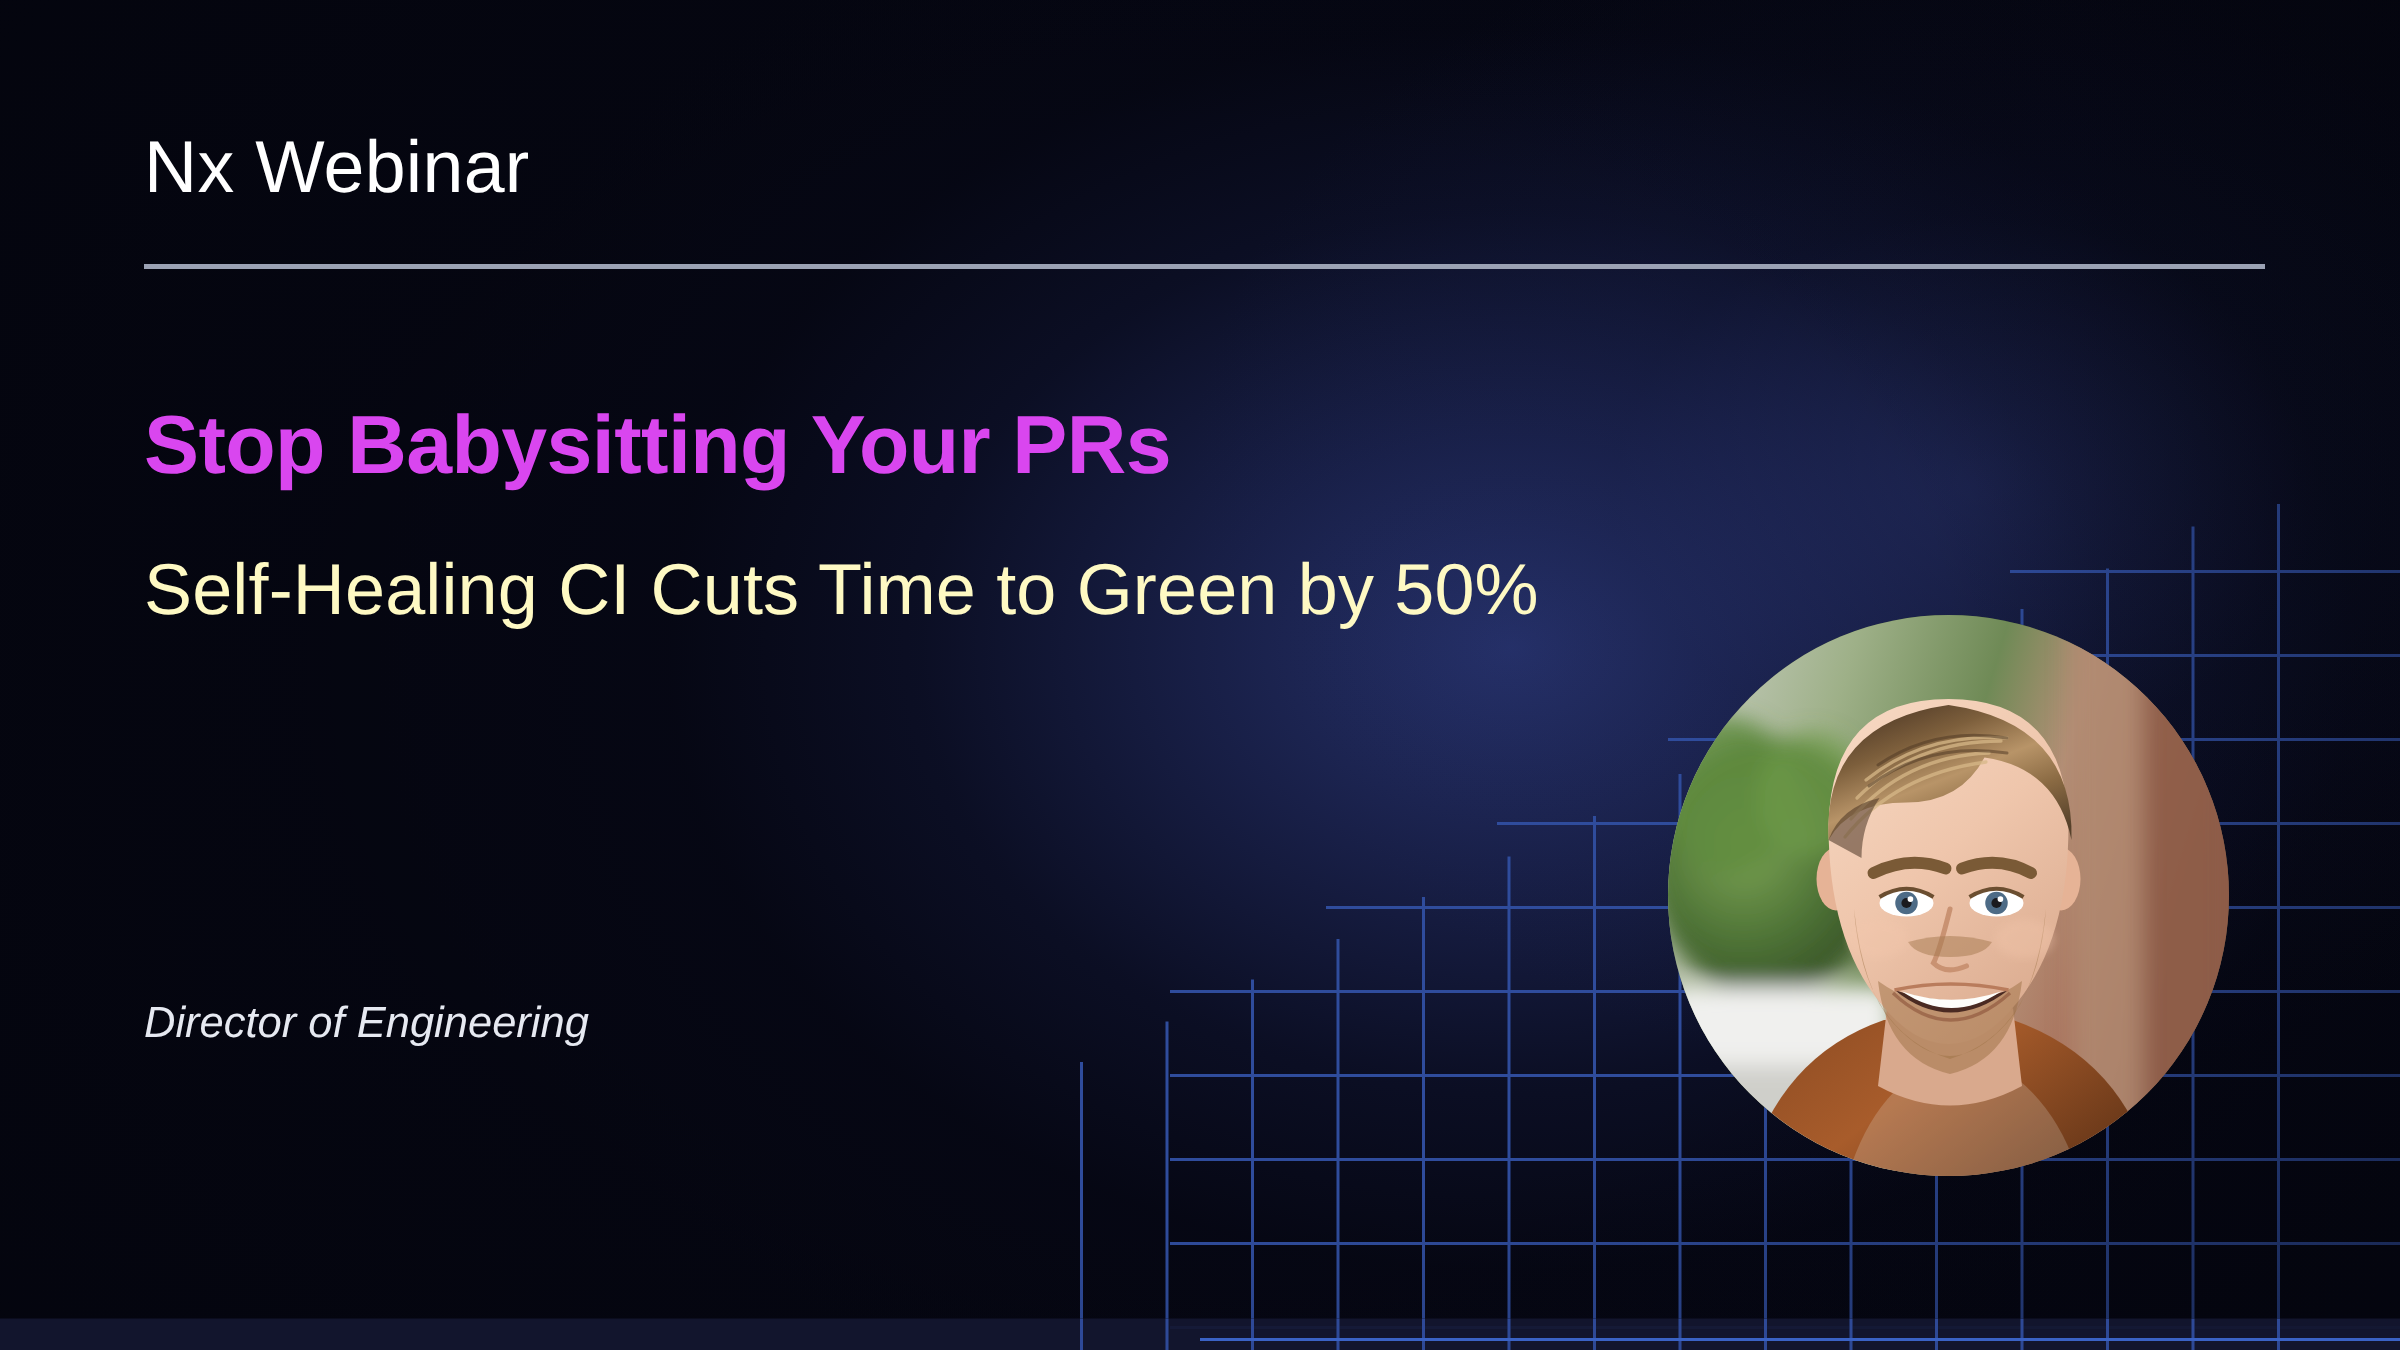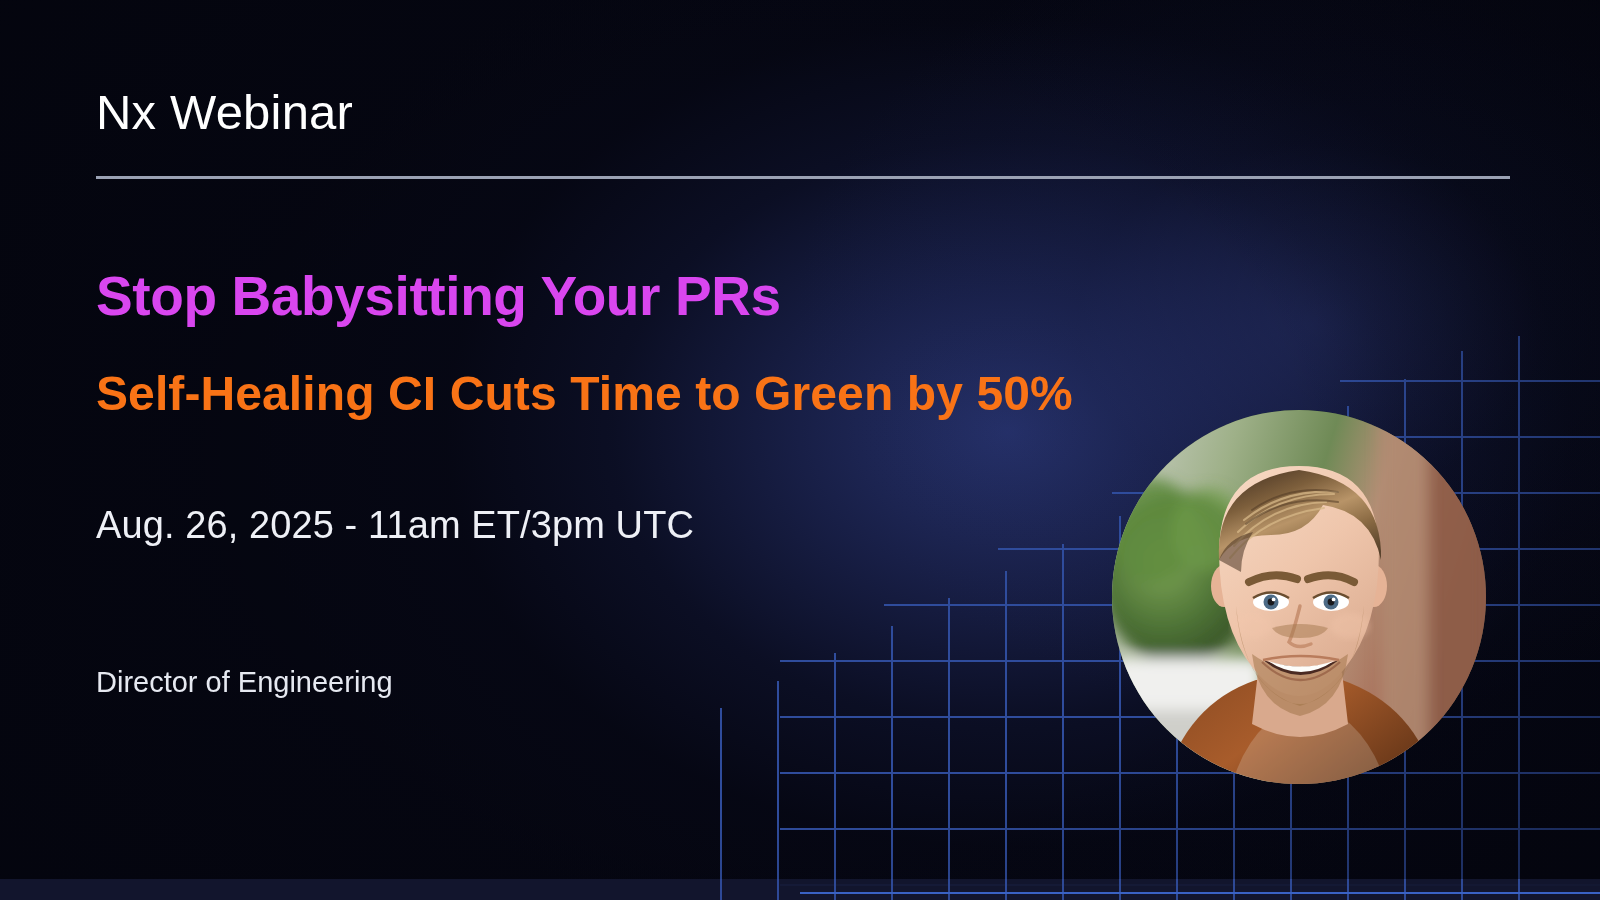--- a/index.html
+++ b/index.html
@@ -131,22 +131,22 @@
     line-height: 1.0;
     white-space: nowrap;
   }
 
   .subhead {
     position: absolute;
     left: 0;
     top: 318px;
     width: 1000px;
     font-size: 48px;
-    font-weight: 700;
-    color: #f97316;
+    font-weight: 400;
+    color: #fef9c3;
     letter-spacing: 0.1px;
     line-height: 1.48;
   }
 
   .datetime {
     position: absolute;
     left: 0;
     top: 506px;
     font-size: 38px;
     font-weight: 300;
@@ -169,20 +169,21 @@
   .presenter .name {
     font-weight: 700;
     color: #ffffff;
   }
 
   .role {
     position: absolute;
     left: 0;
     top: 668px;
     font-size: 29px;
+    font-style: italic;
     font-weight: 400;
     color: #e6e9f1;
     line-height: 1.0;
     white-space: nowrap;
   }
 
   
   .avatar {
     position: absolute;
     left: 1112px;
@@ -366,20 +367,19 @@
   <div class="content">
 
     <div class="eyebrow">Nx Webinar</div>
 
     <div class="divider"></div>
 
     <h1 class="headline">Stop Babysitting Your PRs</h1>
 
     <h2 class="subhead">Self-Healing CI Cuts Time to Green by 50%</h2>
 
-    <div class="datetime">Aug. 26, 2025 - 11am ET/3pm UTC</div>
 
 
     <div class="role">Director of Engineering</div>
 
   </div>
 
 </div>
 
 </body></html>

